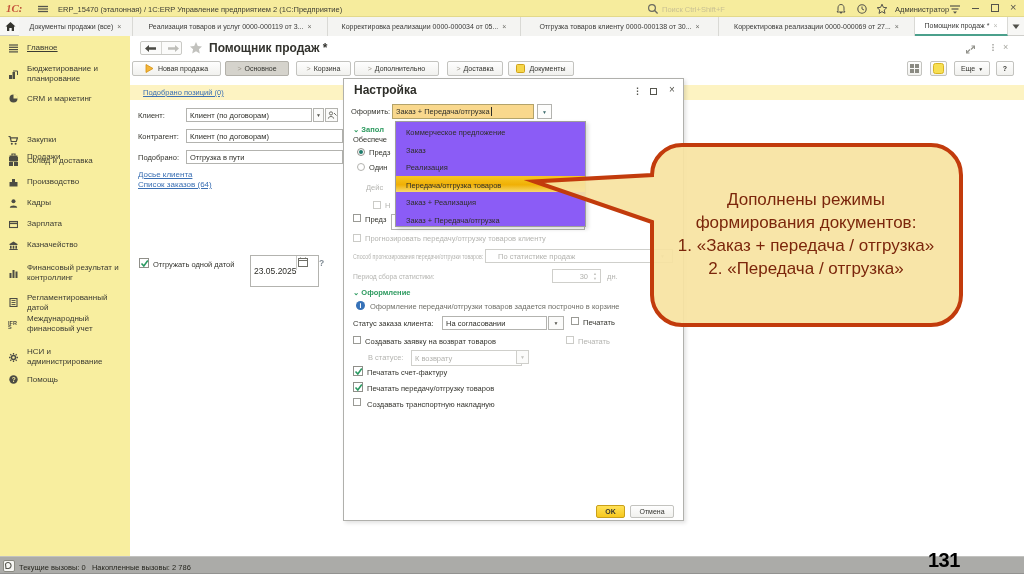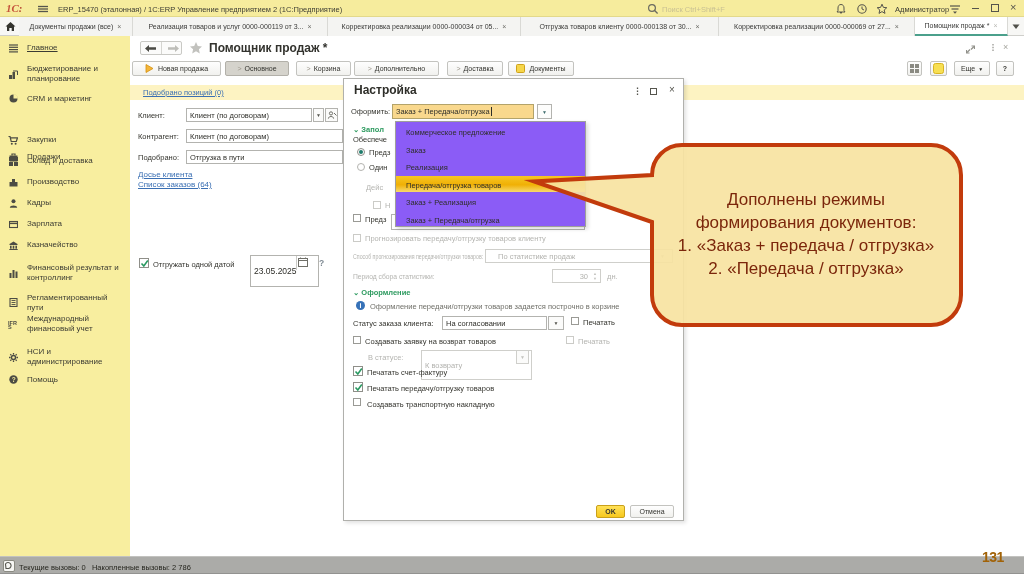--- a/index.html
+++ b/index.html
@@ -232,21 +232,21 @@
       <span class="ic">
         <svg width="9" height="9">
           <rect x="1" y="0.5" width="7" height="8" fill="none" stroke="#4c4c44" stroke-width="1.1"></rect>
           <g stroke="#4c4c44" stroke-width="0.9">
             <line x1="2.5" y1="2.5" x2="6.5" y2="2.5"></line>
             <line x1="2.5" y1="4.5" x2="6.5" y2="4.5"></line>
             <line x1="2.5" y1="6.5" x2="6.5" y2="6.5"></line>
           </g>
         </svg>
       </span>
-      <span class="tx">Регламентированный пути</span>
+      <span class="tx">Регламентированный датой</span>
     </div>
   <div class="si" style="top:278px;">
       <span class="ic">
         <svg width="10" height="9">
           <text x="0" y="4.5" font-size="5.5" font-weight="bold" fill="#4c4c44" font-family="Liberation Sans">IFR</text>
           <text x="0" y="9" font-size="5.5" font-weight="bold" fill="#4c4c44" font-family="Liberation Sans">S</text>
         </svg>
       </span>
       <span class="tx">Международный<br>финансовый учет</span>
     </div>
@@ -418,21 +418,21 @@
   <div class="lbl" style="left:9px;top:240px;">Статус заказа клиента:</div>
   <div class="fld" style="left:98px;top:237px;width:105px;height:14px;">На согласовании</div>
   <div class="abs" style="left:204px;top:237px;width:16px;height:14px;border:1px solid #b3b3af;background:#fbfbfa;text-align:center;font-size:5px;color:#55554e;line-height:13px;">▼</div>
   <div class="cb" style="left:227px;top:238px;"></div>
   <div class="lbl" style="left:239px;top:239px;">Печатать</div>
   <div class="cb" style="left:9px;top:257px;"></div>
   <div class="lbl" style="left:21px;top:258px;">Создавать заявку на возврат товаров</div>
   <div class="cb dis" style="left:222px;top:257px;"></div>
   <div class="lbl dis" style="left:234px;top:258px;">Печатать</div>
   <div class="lbl dis" style="left:24px;top:274px;">В статусе:</div>
-  <div class="fld dis" style="left:77px;top:271px;width:111px;height:30px;text-align:center;">К возврату</div>
+  <div class="fld dis" style="left:67px;top:271px;width:111px;height:16px;text-align:center;">К возврату</div>
   <div class="abs" style="left:172px;top:271px;width:13px;height:14px;border:1px solid #cfcfcb;background:#fbfbfa;text-align:center;font-size:5px;color:#c3c3bf;line-height:13px;">▼</div>
   <div class="abs" style="left:9px;top:287px;width:10px;height:10px;border:1px solid #8f8f89;background:#fff;">
       <svg width="9" height="9">
         <path d="M1.5 4.5 L3.8 7 L7.8 1.5" fill="none" stroke="#2a9a62" stroke-width="1.6"></path>
       </svg>
     </div>
   <div class="lbl" style="left:23px;top:289px;">Печатать счет-фактуру</div>
   <div class="abs" style="left:9px;top:303px;width:10px;height:10px;border:1px solid #8f8f89;background:#fff;">
       <svg width="9" height="9">
         <path d="M1.5 4.5 L3.8 7 L7.8 1.5" fill="none" stroke="#2a9a62" stroke-width="1.6"></path>
@@ -468,13 +468,13 @@
 </div>
 <div id="statusbar">
   <div class="abs" style="left:3px;top:3px;width:12px;height:12px;background:#f6f6f4;border:1px solid #8a8a82;border-radius:2px;">
       <svg width="9" height="9">
         <path d="M1.5 3 A3 3 0 1 1 4.5 7.5 L2 7.5 Z" fill="none" stroke="#55554e" stroke-width="1.1"></path>
       </svg>
     </div>
   <div class="abs" style="left:19px;top:6px;">Текущие вызовы: 0&nbsp;&nbsp;&nbsp;Накопленные вызовы: 2 786</div>
   <div class="darkline"></div>
 </div>
-<div class="abs" style="left:982px;top:549px;font-size:14px;letter-spacing:-0.5px;font-weight:bold;color:#a16207;">131</div>
+<div class="abs" style="left:928px;top:549px;font-size:20px;letter-spacing:-0.5px;font-weight:bold;color:#000000;">131</div>
 
 </body></html>

